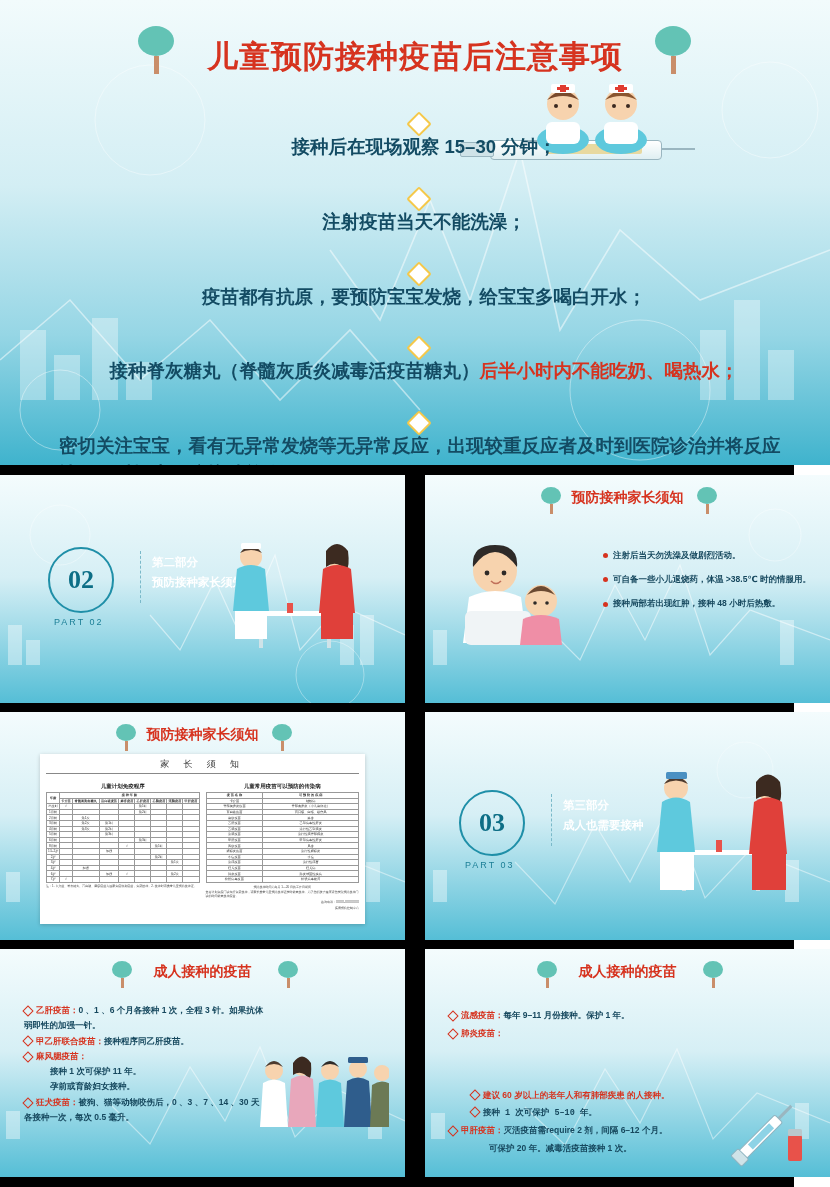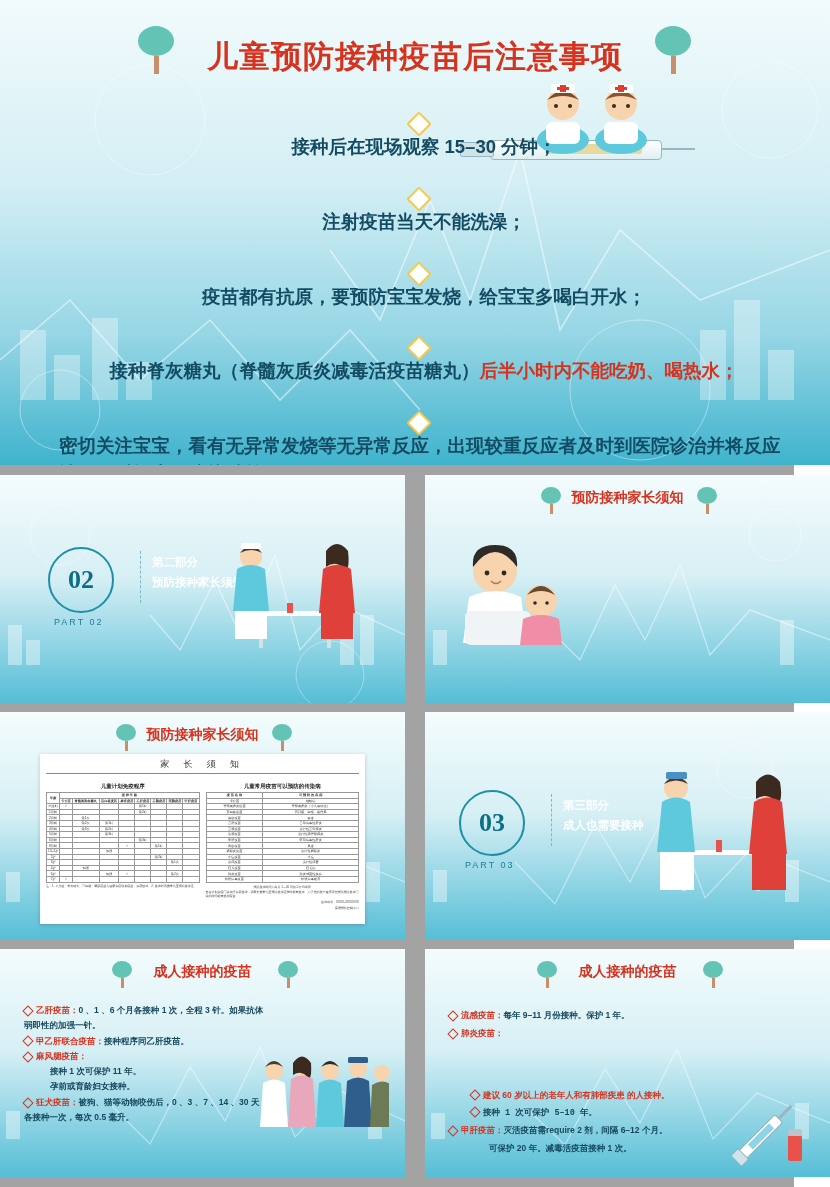--- a/index.html
+++ b/index.html
@@ -1,17 +1,17 @@
 <!DOCTYPE html>
 <html><head>
 <meta charset="utf-8">
 <style>
   html,body{margin:0;padding:0;background:#ffffff;}
   body{width:830px;height:1187px;font-family:"Liberation Sans","DejaVu Sans",sans-serif;overflow:hidden;}
-  .page{position:relative;width:794px;height:1187px;background:#a3a3a3;}
+  .page{position:relative;width:794px;height:1187px;background:#000000;}
 
   
   .slide{position:absolute;overflow:hidden;
     background:linear-gradient(170deg,#eef9fb 0%,#d9f0f5 28%,#bde5ee 52%,#8fd2e2 74%,#5cc0d6 100%);
   }
 
   
   #hero{left:0;top:0;width:830px;height:465px;}
   #hero .title{position:absolute;top:36px;left:0;width:830px;text-align:center;
     font-size:31px;font-weight:bold;color:#d6331f;letter-spacing:1px;}
@@ -268,20 +268,25 @@
         </g>
       <g>
           <circle cx="92" cy="64" r="16" fill="#f7d3ae"></circle>
         <path d="M78 58 q14 -18 28 0 q-14 -8 -28 0" fill="#6b4a32"></path>
         <circle cx="86" cy="66" r="1.8" fill="#2e2a28"></circle>
           <circle cx="98" cy="66" r="1.8" fill="#2e2a28"></circle>
         <path d="M74 82 q18 -8 36 0 l3 26 l-42 0 z" fill="#ef8ea6"></path>
         </g>
     </svg>
 
+    <div class="slist" style="left:178px;top:72px;width:212px;">
+      <div><span class="dot"></span><span>注射后当天勿洗澡及做剧烈活动。</span></div>
+      <div style="margin-top:8px;"><span class="dot"></span><span>可自备一些小儿退烧药，体温 &gt;38.5℃ 时的情服用。</span></div>
+      <div style="margin-top:8px;"><span class="dot"></span><span>接种局部若出现红肿，接种 48 小时后热敷。</span></div>
+    </div>
   </section>
 
   <section class="slide s" id="s04">
     <svg class="decor" viewBox="0 0 405 228" preserveAspectRatio="none">
       <rect width="405" height="228" fill="url(#g2)"></rect>
       <g opacity="0.45" stroke="#ffffff" stroke-width="1.2" fill="none">
         <polyline points="100,150 140,190 180,115 215,170 250,95 285,185 330,140 405,170"></polyline>
       </g>
       <g opacity="0.4" fill="#ffffff">
           <rect x="6" y="160" width="14" height="30"></rect>

